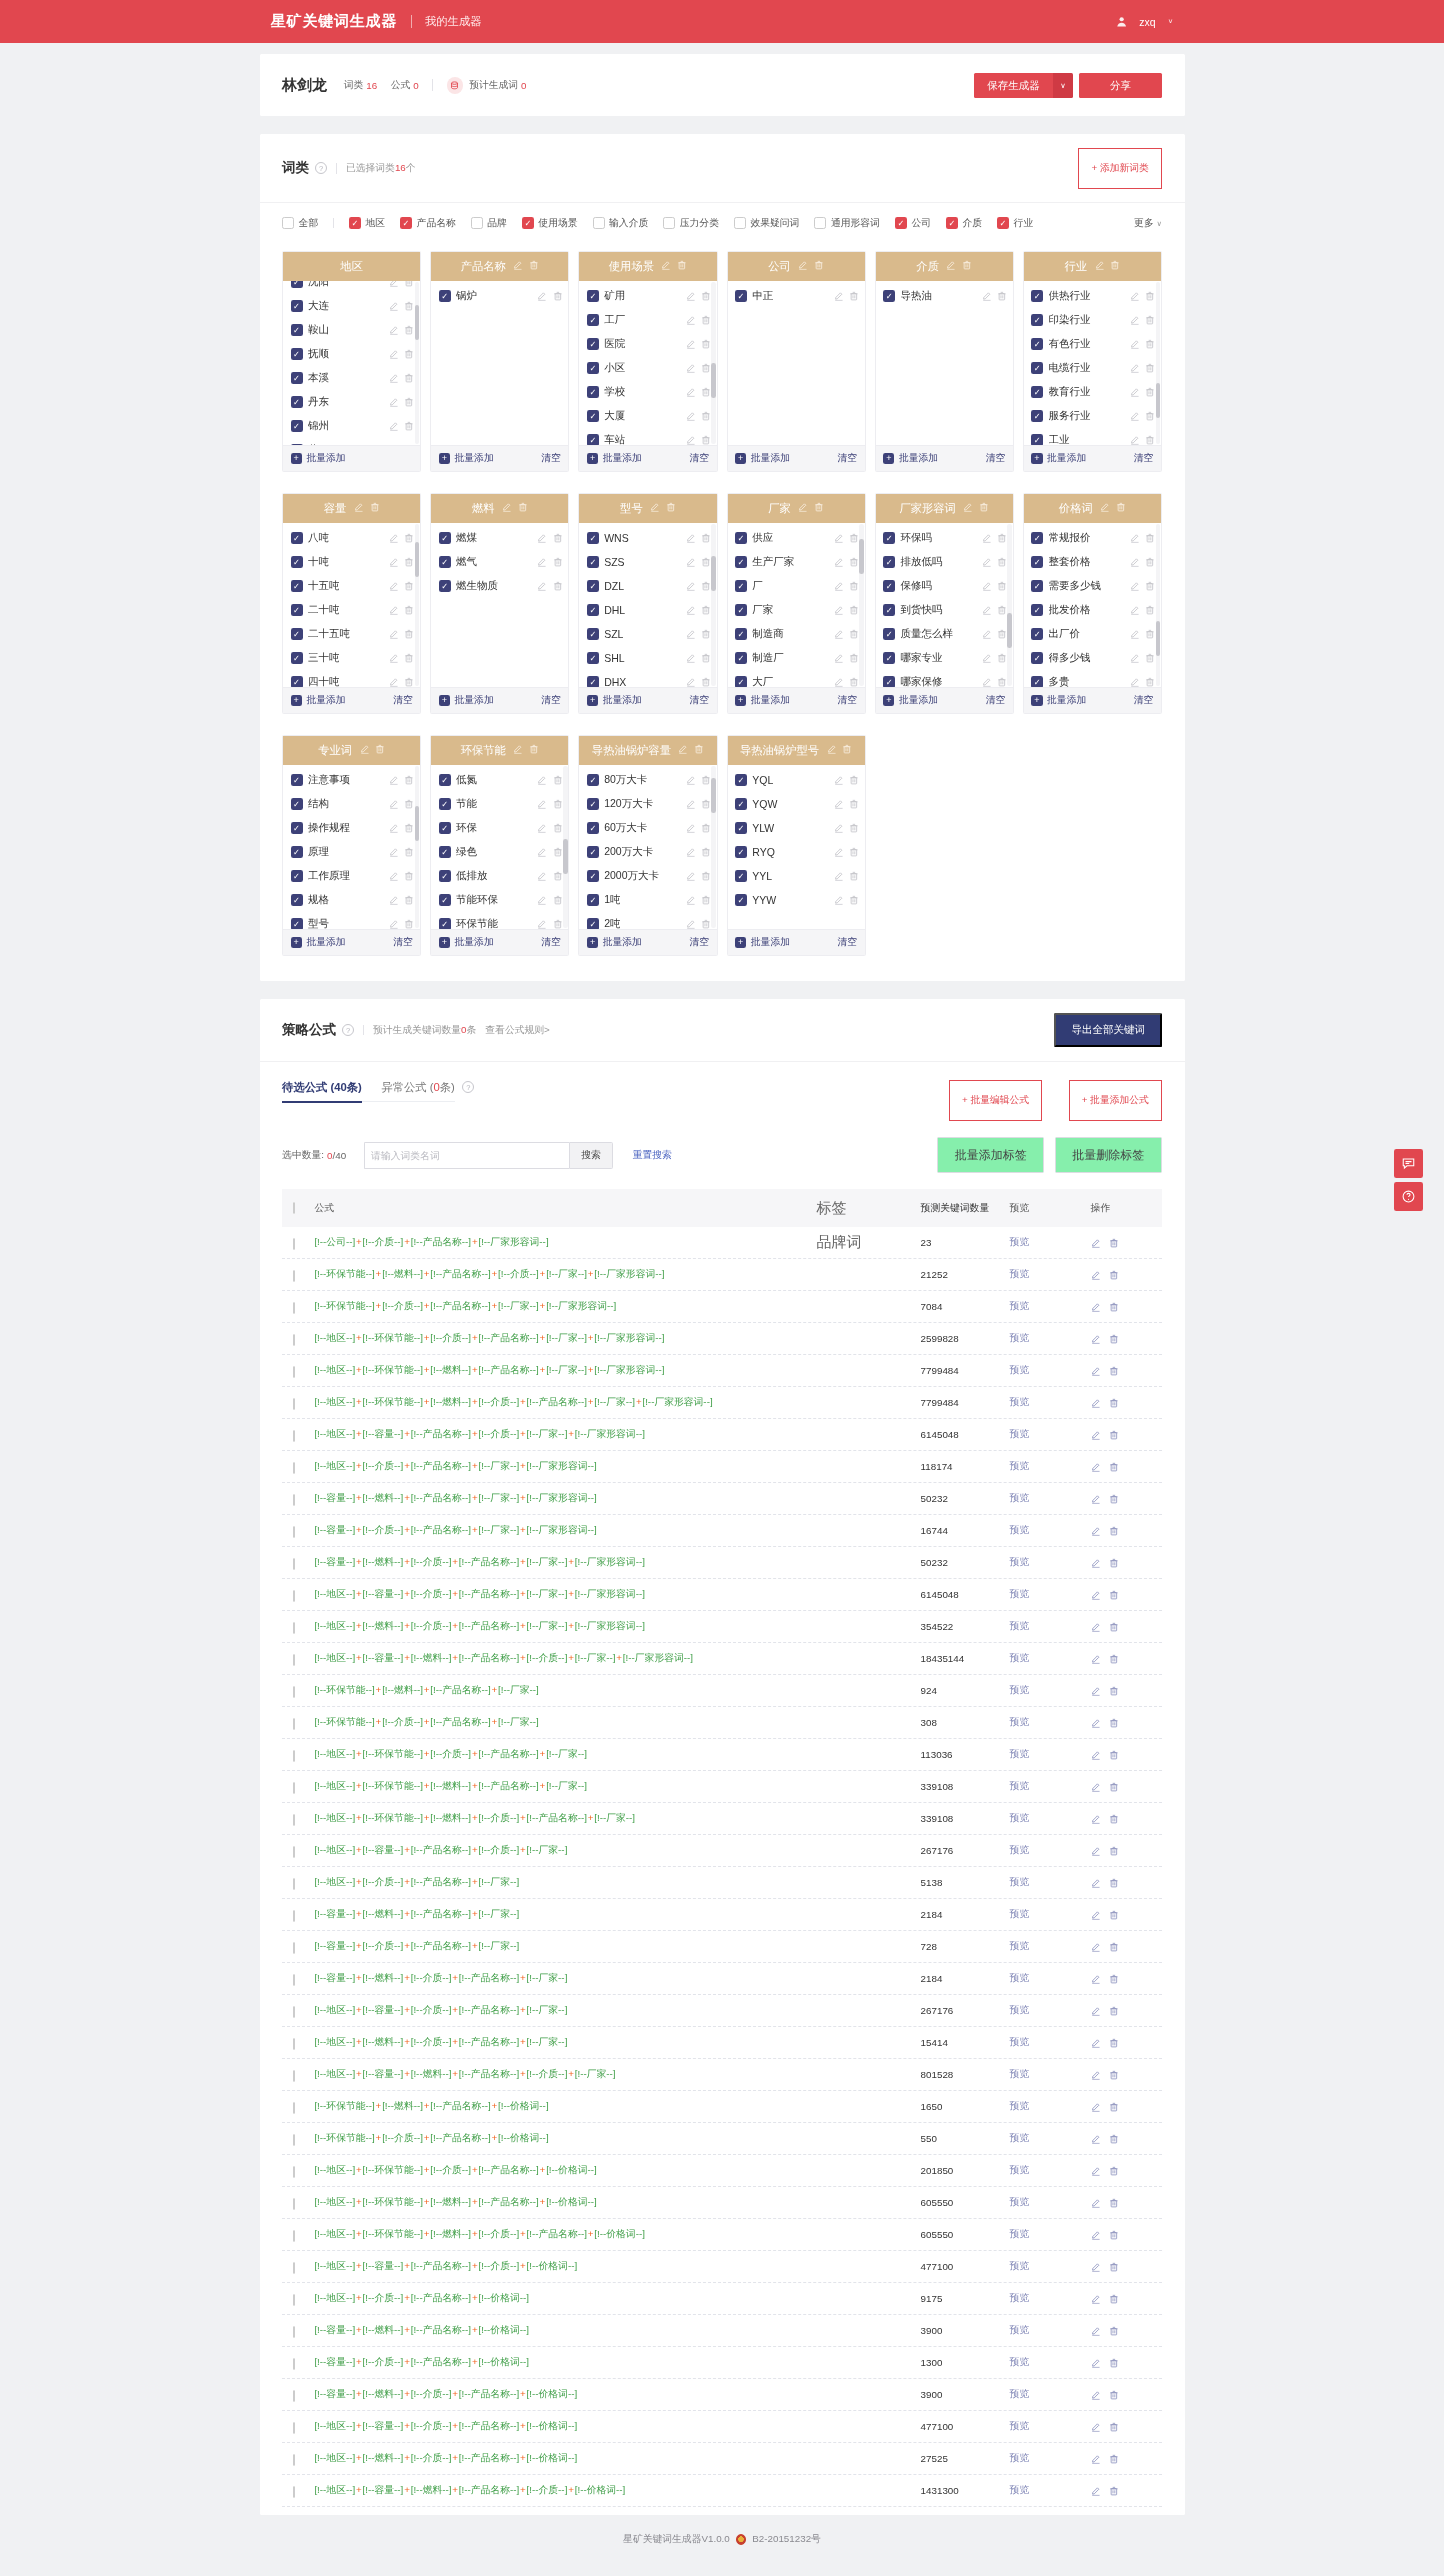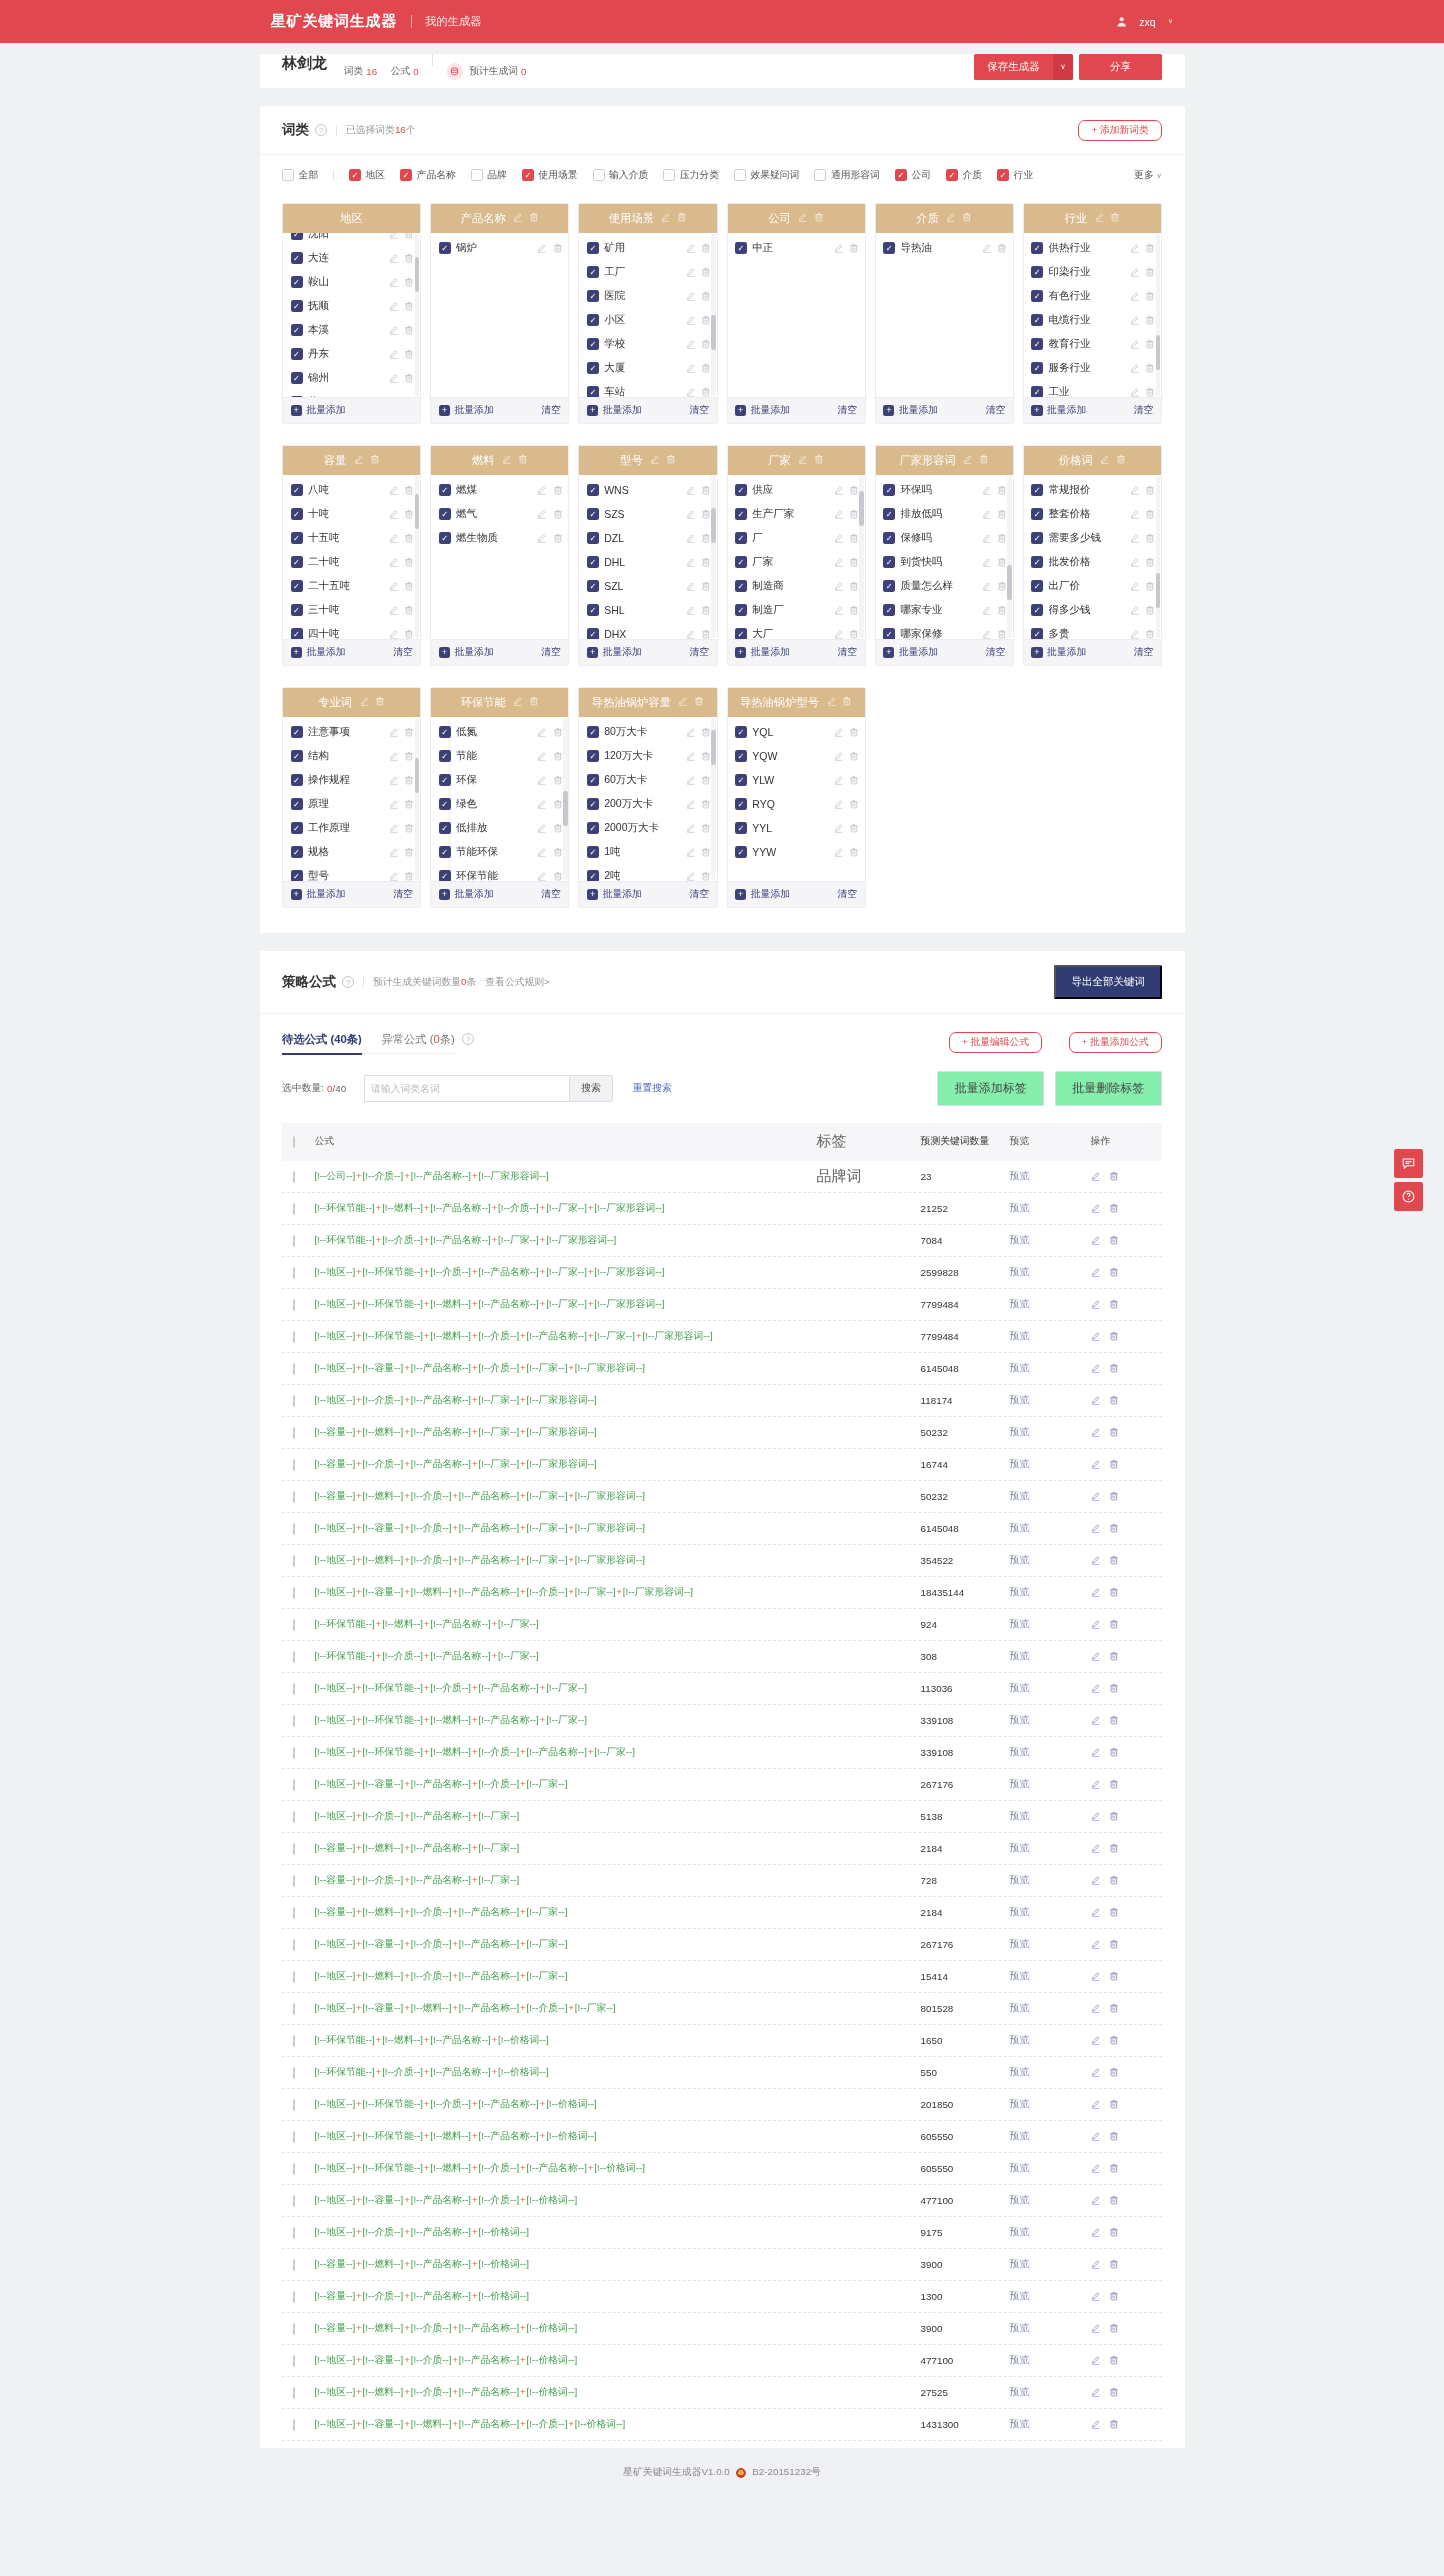--- a/index.html
+++ b/index.html
@@ -17,21 +17,21 @@
   .tb-divider { width:0.8px; height:13.5px; background:rgba(255,255,255,.55); margin:0 13.5px; }
   .nav-item { color:#ffe9ea; font-size:11.3px; cursor:pointer; }
   .user { margin-left:auto; display:flex; align-items:center; gap:12px; color:#fff; font-size:10.5px; cursor:pointer; }
   .user svg { opacity:.9; }
   .caret { font-size:7.5px; color:rgba(255,255,255,.85); transform:scaleY(.8); }
 
   
   .panel { width:925px; margin:0 auto; background:#fff; border-radius:1.5px; }
 
   
-  .profile { margin-top:11.3px; height:34px; display:flex; padding:0 22.6px; }
+  .profile { margin-top:11.3px; height:62px; display:flex; align-items:center; padding:0 22.6px; }
   .p-name { font-size:15px; font-weight:bold; margin-right:16.6px; }
   .p-stat { font-size:9.8px; color:#666; margin-right:13.5px; display:flex; align-items:center; gap:3px; }
   .p-num { color:#e1474f; }
   .p-sep { width:0.8px; height:12px; background:#e3e3e8; margin-right:13.5px; }
   .gen-icon { width:16.6px; height:16.6px; border-radius:50%; background:#fbe5e6; display:inline-flex; align-items:center; justify-content:center; margin-right:3px; }
   .p-actions { margin-left:auto; display:flex; gap:6px; }
   .btn-save { display:flex; cursor:pointer; }
   .btn-save .main { background:#e1474f; color:#fff; font-size:10.5px; padding:0 13.5px; height:25.6px; line-height:25.6px; border-radius:1.5px 0 0 1.5px; }
   .btn-save .drop { background:#cf3a44; color:#fff; width:19.6px; height:25.6px; line-height:25.6px; text-align:center; font-size:7.5px; border-radius:0 1.5px 1.5px 0; }
   .btn-share { background:#e1474f; color:#fff; font-size:10.5px; width:83px; height:25.6px; line-height:25.6px; text-align:center; border-radius:1.5px; cursor:pointer; }
@@ -40,21 +40,21 @@
   .sec-head { display:flex; align-items:center; padding:13.5px 22.6px; }
   .sec-title { font-size:13.5px; font-weight:bold; margin-right:6px; }
   .qmark { width:12px; height:12px; border-radius:50%; border:0.8px solid #c6c6cc; color:#b4b4bc; font-size:7.5px; display:inline-flex; align-items:center; justify-content:center; margin-right:9px; }
   .sec-sep { width:0.8px; height:10.5px; background:#e3e3e8; margin-right:9px; }
   .sec-info { font-size:9.8px; color:#999; }
   .sec-info .red { color:#e1474f; }
   .hr { height:0.8px; background:#f0f0f2; }
 
   
   .wordcat { margin-top:18px; padding-bottom:25.6px; }
-  .btn-outline-red { margin-left:auto; border:0.8px solid #e1474f; color:#e1474f; background:#fff; font-size:9.8px; padding:3px 12px; border-radius:7px; cursor:pointer; }
+  .btn-outline-red { margin-left:auto; border:0.8px solid #e1474f; color:#e1474f; background:#fff; font-size:9.8px; padding:13px 12px; border-radius:0; cursor:pointer; }
   .filters { display:flex; align-items:center; gap:15px; padding:13.5px 22.6px 4.5px 22.6px; font-size:9.8px; color:#555; flex-wrap:nowrap; }
   .f-item { display:flex; align-items:center; gap:4.5px; cursor:pointer; white-space:nowrap; }
   .f-div { width:0.8px; height:10.5px; background:#e3e3e8; }
   .more { margin-left:auto; color:#555; cursor:pointer; white-space:nowrap; }
   .more .caret2 { font-size:7.5px; color:#999; }
   .cb { width:12px; height:12px; border-radius:2.3px; flex:0 0 12px; font-size:8.3px; line-height:12px; text-align:center; color:#fff; }
   .cb.on-red { background:#e1474f; }
   .cb.on-ind { background:#3d4178; }
   .cb.off { background:#fff; border:0.8px solid #ccc; }
 

